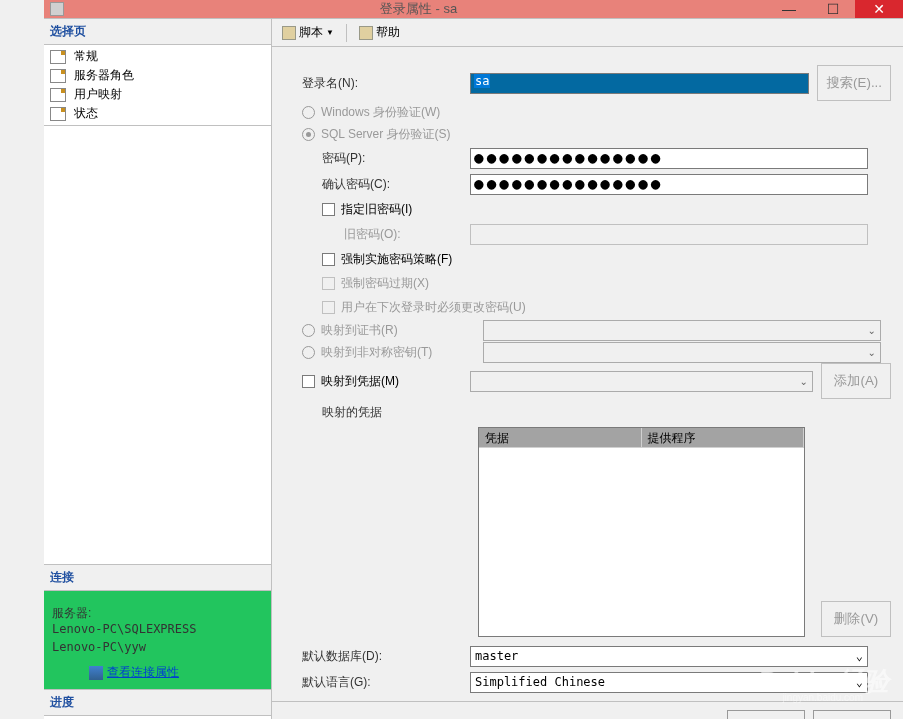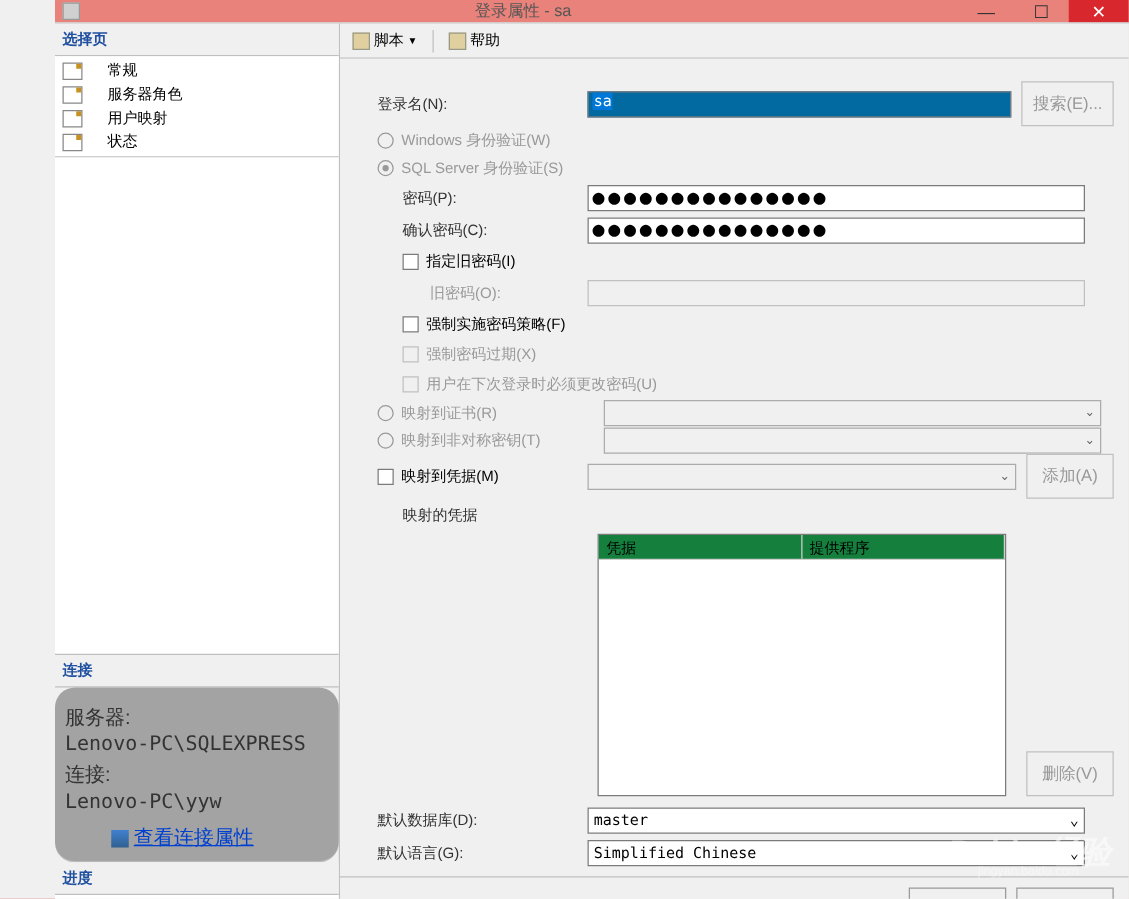--- a/index.html
+++ b/index.html
@@ -8,25 +8,25 @@
     .titlebar { height: 28px; background: #e8827a; display: flex; align-items: center; padding: 0 0 0 6px; color: #555; }
     .titlebar-icon { width: 14px; height: 14px; background: #d0d0d0; border: 1px solid #999; margin-right: 6px; }
     .titlebar-title { flex: 1; text-align: center; font-size: 13px; }
     .win-controls { display: flex; height: 100%; }
     .win-btn { width: 44px; display: flex; align-items: center; justify-content: center; color: #333; font-size: 14px; }
     .win-btn.close { background: #d9272e; color: #fff; width: 48px; }
     .content-area { flex: 1; display: flex; background: #f0f0f0; border-top: 1px solid #c0c0c0; }
     .sidebar { width: 228px; background: #f0f0f0; border-right: 1px solid #c0c0c0; display: flex; flex-direction: column; }
     .sidebar-header { background: #f0f0f0; padding: 4px 6px; font-weight: bold; color: #2050a0; border-bottom: 1px solid #c0c0c0; }
     .sidebar-body { background: #fff; padding: 2px 0; min-height: 60px; border-bottom: 1px solid #c0c0c0; }
-    .sidebar-item { display: flex; align-items: center; padding: 1px 6px; gap: 20px; cursor: pointer; }
+    .sidebar-item { display: flex; align-items: center; padding: 1px 6px; gap: 8px; cursor: pointer; }
     .page-icon { width: 16px; height: 14px; background: #fff; border: 1px solid #888; position: relative; }
     .page-icon::before { content: ''; position: absolute; top: 0; right: 0; width: 4px; height: 4px; background: #c89020; }
     .sidebar-filler { flex: 1; background: #fff; border-bottom: 1px solid #c0c0c0; }
-    .connect-section { background: #a3a3a3; padding: 8px; font-size: 16px; color: #333; border-bottom: 1px solid #c0c0c0; border-radius: 16px; }
+    .connect-section { background: #22c55e; padding: 8px; font-size: 12px; color: #333; border-bottom: 1px solid #c0c0c0; }
     .connect-section .lbl { margin-top: 6px; }
     .connect-section .val { font-family: SimSun, monospace; margin-bottom: 4px; }
     .connect-link { color: #0040d0; text-decoration: underline; margin-top: 10px; display: flex; align-items: center; gap: 4px; margin-left: 37px; }
     .link-icon { width: 14px; height: 14px; background: linear-gradient(#4080d0, #306090); }
     .progress-section { background: #fff; padding: 10px; display: flex; align-items: center; gap: 12px; }
     .progress-icon { width: 22px; height: 22px; border: 2px dotted #b0b0b0; border-radius: 50%; }
     .main { flex: 1; display: flex; flex-direction: column; background: #f0f0f0; }
     .toolbar { height: 28px; display: flex; align-items: center; padding: 0 6px; gap: 4px; border-bottom: 1px solid #c0c0c0; background: #f0f0f0; }
     .tool-btn { display: flex; align-items: center; gap: 3px; padding: 2px 4px; }
     .tool-icon { width: 14px; height: 14px; background: #e0d0a0; border: 1px solid #998; }
@@ -50,21 +50,21 @@
     .check-row { display: flex; align-items: center; padding-left: 22px; min-height: 24px; gap: 6px; }
     .check-row.disabled { color: #999; }
     .checkbox { width: 13px; height: 13px; border: 1px solid #7a7a7a; background: #fff; display: inline-block; }
     .checkbox.disabled { border-color: #c0c0c0; background: #f0f0f0; }
     .side-btn { margin-left: 8px; padding: 2px 8px; border: 1px solid #999; background: #f0f0f0; height: 36px; min-width: 70px; }
     .side-btn.disabled { color: #999; border-color: #c0c0c0; }
     .combo { flex: 1; max-width: 398px; height: 21px; border: 1px solid #ababab; background: #f0f0f0; display: flex; align-items: center; justify-content: space-between; padding: 0 4px; font-size: 10px; color: #666; }
     .combo.on { background: #fff; border-color: #7a7a7a; color: #000; font-family: SimSun, monospace; font-size: 12px; text-align: right; }
     .grid-area { display: flex; gap: 8px; margin-top: 2px; }
     .grid { flex: 1; max-width: 398px; height: 210px; border: 1px solid #7a7a7a; background: #fff; }
-    .grid-head { display: flex; background: #15803d; border-bottom: 1px solid #d0d0d0; height: 20px; }
+    .grid-head { display: flex; background: #a3a3a3; border-bottom: 1px solid #d0d0d0; height: 20px; }
     .grid-col { flex: 1; padding: 2px 6px; border-right: 1px solid #d0d0d0; }
     .grid-side { display: flex; flex-direction: column; justify-content: flex-end; }
     .action-bar { border-top: 1px solid #c0c0c0; padding: 8px 12px; display: flex; justify-content: flex-end; gap: 8px; background: #f0f0f0; }
     .dlg-btn { width: 78px; height: 40px; border: 1px solid #999; background: #f0f0f0; }
     .watermark { position: absolute; right: 14px; bottom: 20px; color: #fff; opacity: 0.55; font-size: 26px; font-weight: bold; pointer-events: none; font-style: italic; }
     .watermark-sub { position: absolute; right: 40px; bottom: 16px; color: #fff; opacity: 0.45; font-size: 10px; pointer-events: none; }
   </style>
 </head>
 <body>
 
@@ -98,21 +98,20 @@
         <div class="sidebar-item">
             <span class="page-icon"></span>
             <span>状态</span>
           </div>
       </div>
       <div class="sidebar-filler"></div>
       <div class="sidebar-header">连接</div>
       <div class="connect-section">
         <div class="lbl">服务器:</div>
         <div class="val">Lenovo-PC\SQLEXPRESS</div>
-        <div class="lbl">连接:</div>
         <div class="val">Lenovo-PC\yyw</div>
         <div class="connect-link">
           <span class="link-icon"></span>
           <span>查看连接属性</span>
         </div>
       </div>
       <div class="sidebar-header">进度</div>
       <div class="progress-section">
         <span class="progress-icon"></span>
         <span>就绪</span>

